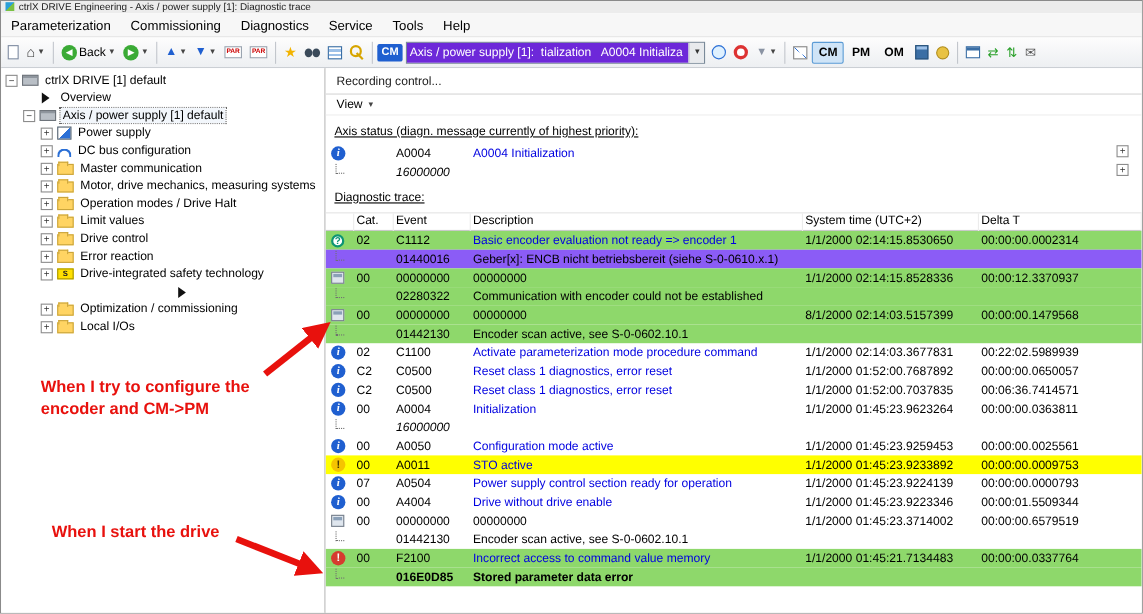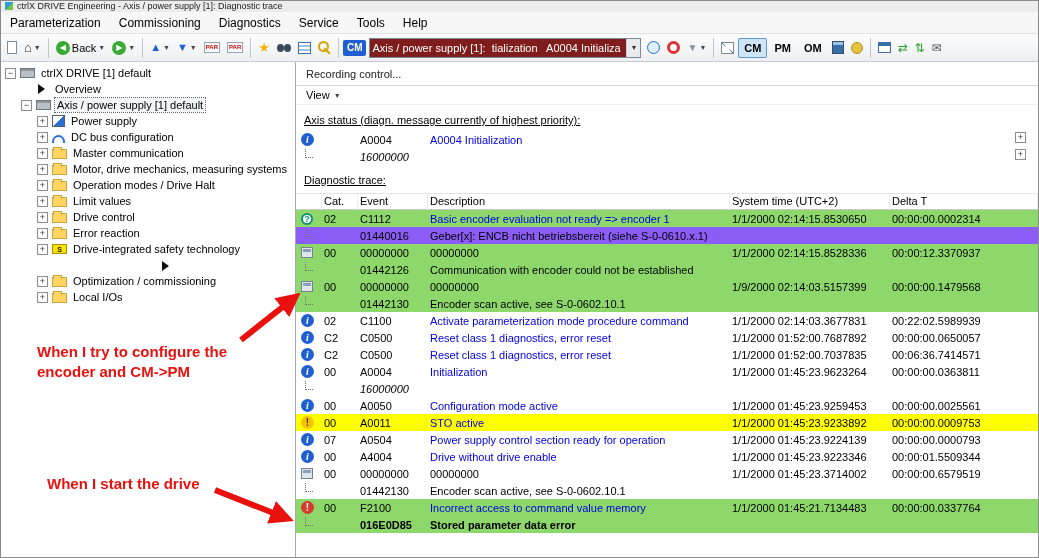--- a/index.html
+++ b/index.html
@@ -29,21 +29,21 @@
   .g-star{color:#f2b300;font-size:13px;line-height:13px;}
   .g-binoc{width:14px;height:8px;position:relative;}
   .g-binoc::before,.g-binoc::after{content:"";position:absolute;top:0;width:7px;height:8px;border-radius:50%;background:#3a4a5a;}
   .g-binoc::before{left:0;} .g-binoc::after{right:0;}
   .g-grid{width:13px;height:12px;border:1px solid #3a6ea5;background:repeating-linear-gradient(#fff 0 2px,#9cc0e8 2px 4px);}
   .g-key{width:13px;height:13px;position:relative;}
   .g-key::before{content:"";position:absolute;left:0;top:0;width:7px;height:7px;border:2px solid #d7a500;border-radius:50%;}
   .g-key::after{content:"";position:absolute;right:0;bottom:2px;width:8px;height:2px;background:#d7a500;transform:rotate(45deg);}
   .cmbadge{background:#1f5fd0;color:#fff;font:bold 10px/16px "Liberation Sans",sans-serif;padding:0 4px;border-radius:2px;flex:none;}
   .combo{display:inline-flex;align-items:center;border:1px solid #7a8a99;background:#fff;height:20px;width:272px;flex:none;margin:0 2px;}
-  .combo-text{background:#7f1d1d;color:#fff;font-size:11px;line-height:18px;padding:0 2px;white-space:pre;overflow:hidden;flex:1;}
+  .combo-text{background:#6d28d9;color:#fff;font-size:11px;line-height:18px;padding:0 2px;white-space:pre;overflow:hidden;flex:1;}
   .combo-arr{width:14px;text-align:center;font-size:7px;color:#333;background:#e8eaed;align-self:stretch;line-height:18px;border-left:1px solid #c6cad0;}
   .g-globe{width:13px;height:13px;border-radius:50%;border:1px solid #2a6fd6;background:radial-gradient(circle,#dff1ff 60%,#9cc0e8);}
   .g-buoy{width:13px;height:13px;border-radius:50%;border:3px solid #d33;background:#fff;}
   .g-funnel{font-size:10px;color:#8a93a3;line-height:10px;}
   .g-chart{width:13px;height:12px;border:1px solid #888;background:linear-gradient(to top right,#fff 48%,#2a6fd6 49%,#2a6fd6 51%,#fff 52%);}
   .modebtn{font:bold 11px/14px "Liberation Sans",sans-serif;padding:2px 5px;border:1px solid transparent;border-radius:2px;flex:none;}
   .modebtn.active{border-color:#5b9bd5;background:#cfe4f7;}
   .g-calc{width:12px;height:13px;background:#3a6ea5;border:1px solid #29527a;box-shadow:inset 0 3px 0 #9cc0e8;}
   .g-coin{width:12px;height:12px;border-radius:50%;background:#e8c243;border:1px solid #b08d1e;}
   .g-win{width:13px;height:11px;border:1px solid #3a6ea5;box-shadow:inset 0 3px 0 #3a6ea5;background:#fff;}
@@ -364,33 +364,33 @@
             <span class="cell c-event">00000000</span>
             <span class="cell c-desc">00000000</span>
             <span class="cell c-time">1/1/2000 02:14:15.8528336</span>
             <span class="cell c-delta">00:00:12.3370937</span>
           </div>
           <div class="grid trow" style="background: rgb(142, 216, 107);">
             <span class="cell c-icon">
               <span class="connector"></span>
             </span>
             <span class="cell c-cat"></span>
-            <span class="cell c-event">01442126</span>
+            <span class="cell c-event">02280322</span>
             <span class="cell c-desc">Communication with encoder could not be established</span>
             <span class="cell c-time"></span>
             <span class="cell c-delta"></span>
           </div>
           <div class="grid trow" style="background: rgb(142, 216, 107);">
             <span class="cell c-icon">
               <span class="ric ric-form"></span>
             </span>
             <span class="cell c-cat">00</span>
             <span class="cell c-event">00000000</span>
             <span class="cell c-desc">00000000</span>
-            <span class="cell c-time">1/9/2000 02:14:03.5157399</span>
+            <span class="cell c-time">8/1/2000 02:14:03.5157399</span>
             <span class="cell c-delta">00:00:00.1479568</span>
           </div>
           <div class="grid trow" style="background: rgb(142, 216, 107);">
             <span class="cell c-icon">
               <span class="connector"></span>
             </span>
             <span class="cell c-cat"></span>
             <span class="cell c-event">01442130</span>
             <span class="cell c-desc">Encoder scan active, see S-0-0602.10.1</span>
             <span class="cell c-time"></span>

